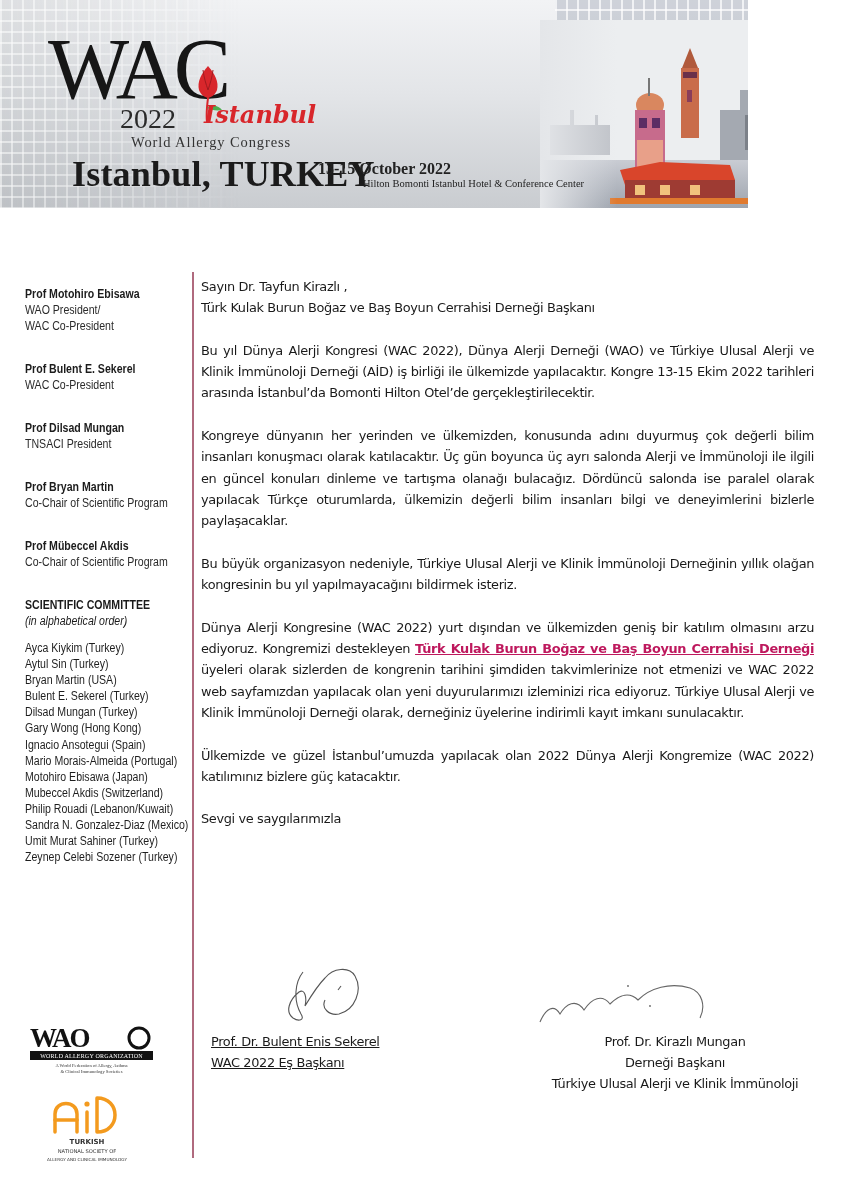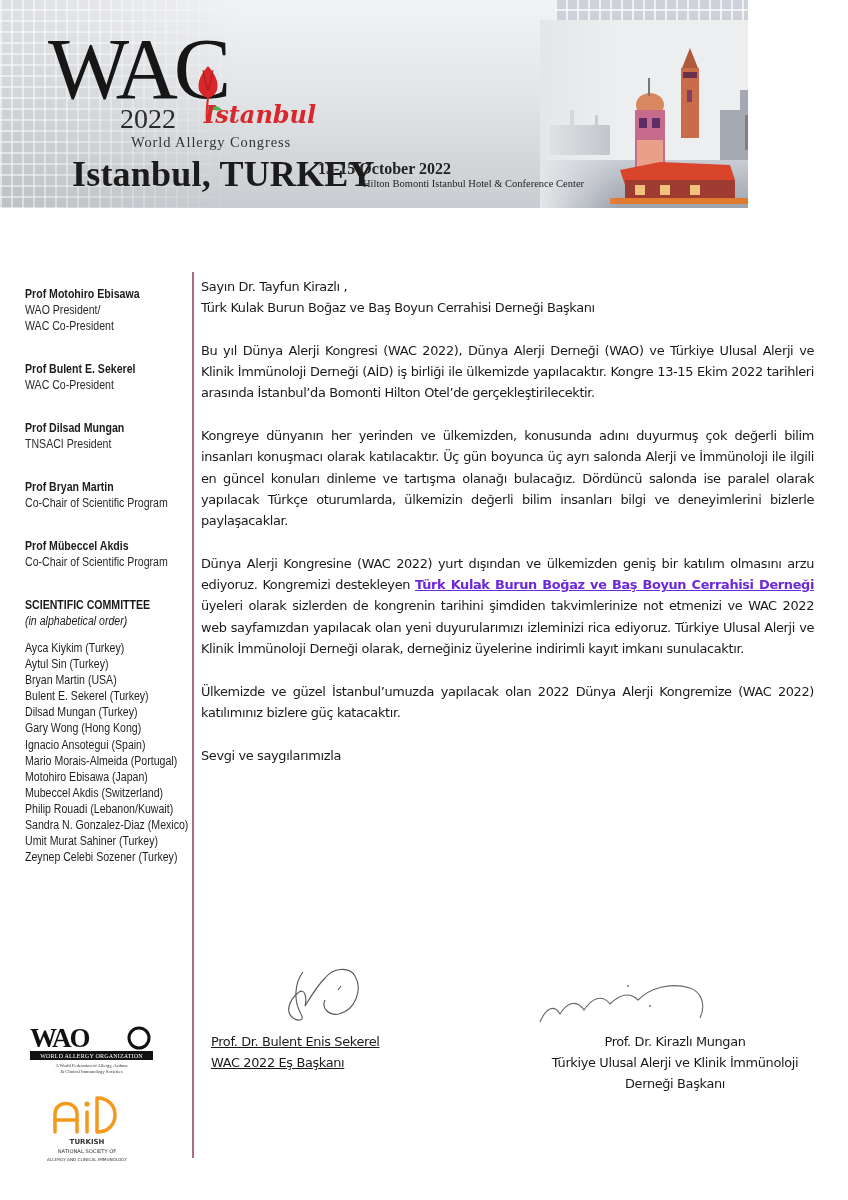--- a/index.html
+++ b/index.html
@@ -74,21 +74,21 @@
   
   .divider { position: absolute; left: 192px; top: 272px; width: 2px; height: 886px; background: #b06a7e; }
   
   .letter {
     position: absolute; left: 201px; top: 276px; width: 613px;
     font-family: "DejaVu Sans", sans-serif; font-size: 12.9px; line-height: 21.3px; color: #1a1a1a;
     letter-spacing: -0.35px;
   }
   .letter p { margin: 0 0 21.3px 0; text-align: justify; }
   .letter p.left { text-align: left; }
-  .letter .strong-link { font-weight: bold; text-decoration: underline; color: #6d28d9; }
+  .letter .strong-link { font-weight: bold; text-decoration: underline; color: #be185d; }
   
   .sig1 { position: absolute; left: 255px; top: 962px; width: 110px; height: 62px; }
   .sig2 { position: absolute; left: 530px; top: 978px; width: 180px; height: 48px; }
   .signer1 { position: absolute; left: 211px; top: 1031px; font-family: "DejaVu Sans", sans-serif; font-size: 12.9px; line-height: 21px; letter-spacing: -0.35px; text-decoration: underline; }
   .signer2 { position: absolute; left: 520px; top: 1031px; width: 310px; text-align: center; font-family: "DejaVu Sans", sans-serif; font-size: 12.9px; line-height: 21px; letter-spacing: -0.35px; }
   .signer1 div, .signer2 div { white-space: nowrap; }
 </style>
 </head>
 <body>
 
@@ -232,20 +232,21 @@
 
 <div class="divider"></div>
 
 <div class="letter">
   <p class="left">
     <span>Sayın Dr.  Tayfun Kirazlı ,</span><br>
     <span>Türk Kulak Burun Boğaz ve Baş Boyun Cerrahisi Derneği Başkanı</span>
   </p>
   <p>Bu yıl Dünya Alerji Kongresi (WAC 2022), Dünya Alerji Derneği (WAO) ve Türkiye Ulusal Alerji ve Klinik İmmünoloji Derneği (AİD) iş birliği ile ülkemizde yapılacaktır.  Kongre 13-15 Ekim 2022 tarihleri arasında İstanbul’da Bomonti Hilton Otel’de gerçekleştirilecektir.</p>
   <p>Kongreye dünyanın her yerinden ve ülkemizden, konusunda adını duyurmuş çok değerli bilim insanları konuşmacı olarak katılacaktır. Üç gün boyunca üç ayrı salonda Alerji ve İmmünoloji ile ilgili en güncel konuları dinleme ve tartışma olanağı bulacağız. Dördüncü salonda ise paralel olarak yapılacak Türkçe oturumlarda, ülkemizin değerli bilim insanları bilgi ve deneyimlerini bizlerle paylaşacaklar.</p>
+  <p>Bu büyük organizasyon nedeniyle, Türkiye Ulusal Alerji ve Klinik İmmünoloji Derneğinin yıllık olağan kongresinin bu yıl yapılmayacağını bildirmek isteriz.</p>
   <p><span>Dünya Alerji Kongresine (WAC 2022) yurt dışından ve ülkemizden geniş bir katılım olmasını arzu ediyoruz. Kongremizi destekleyen </span><span class="strong-link">Türk Kulak Burun Boğaz ve Baş Boyun Cerrahisi Derneği</span><span> üyeleri olarak sizlerden de kongrenin tarihini şimdiden takvimlerinize not etmenizi ve WAC 2022 web sayfamızdan yapılacak olan yeni duyurularımızı izleminizi rica ediyoruz. Türkiye Ulusal Alerji ve Klinik İmmünoloji Derneği olarak, derneğiniz üyelerine indirimli kayıt imkanı sunulacaktır.</span></p>
   <p>Ülkemizde ve güzel İstanbul’umuzda yapılacak olan 2022 Dünya Alerji Kongremize (WAC 2022) katılımınız bizlere güç katacaktır.</p>
   <p class="left">Sevgi ve saygılarımızla</p>
 </div>
 
 <svg class="sig1" viewBox="0 0 110 62">
   <path d="M48 10 C40 20, 38 38, 46 52 C50 58, 44 60, 38 56 C30 50, 34 38, 44 30 C50 26, 52 36, 50 44 C56 34, 62 24, 70 16 C78 6, 94 4, 100 14 C108 28, 100 48, 84 52 C74 54, 66 46, 70 38" fill="none" stroke="#555" stroke-width="1.1"></path>
   <path d="M86 24 L83 28" stroke="#555" stroke-width="1.1"></path>
 </svg>
 <svg class="sig2" viewBox="0 0 180 48">
@@ -253,15 +254,15 @@
   <circle cx="98" cy="8" r="0.9" fill="#666"></circle>
   <circle cx="120" cy="28" r="0.9" fill="#666"></circle>
 </svg>
 
 <div class="signer1">
   <div>Prof. Dr. Bulent Enis Sekerel</div>
   <div>WAC 2022 Eş Başkanı</div>
 </div>
 <div class="signer2">
   <div>Prof. Dr. Kirazlı Mungan</div>
+  <div>Derneği Başkanı</div>
   <div>Türkiye Ulusal Alerji ve Klinik İmmünoloji</div>
-  <div>Derneği Başkanı</div>
 </div>
 
 </body></html>

